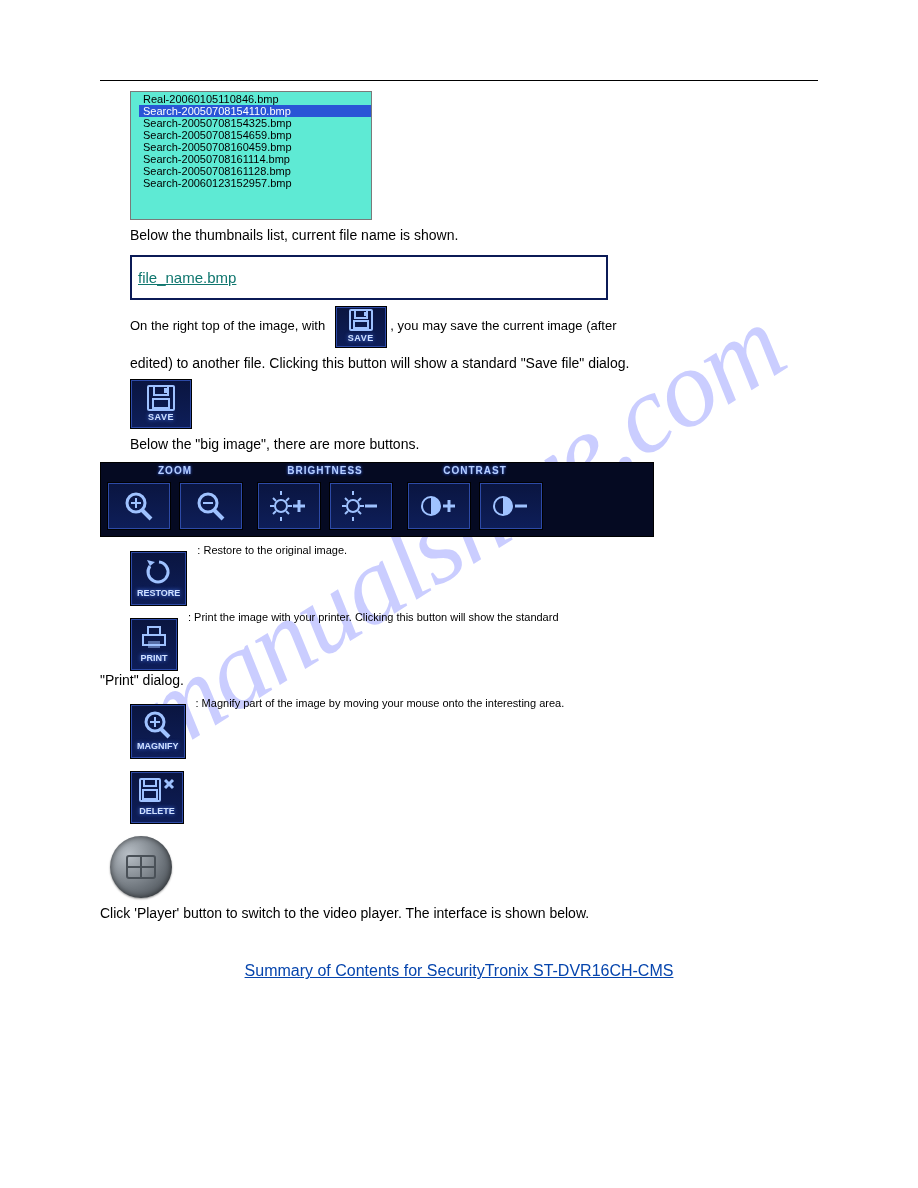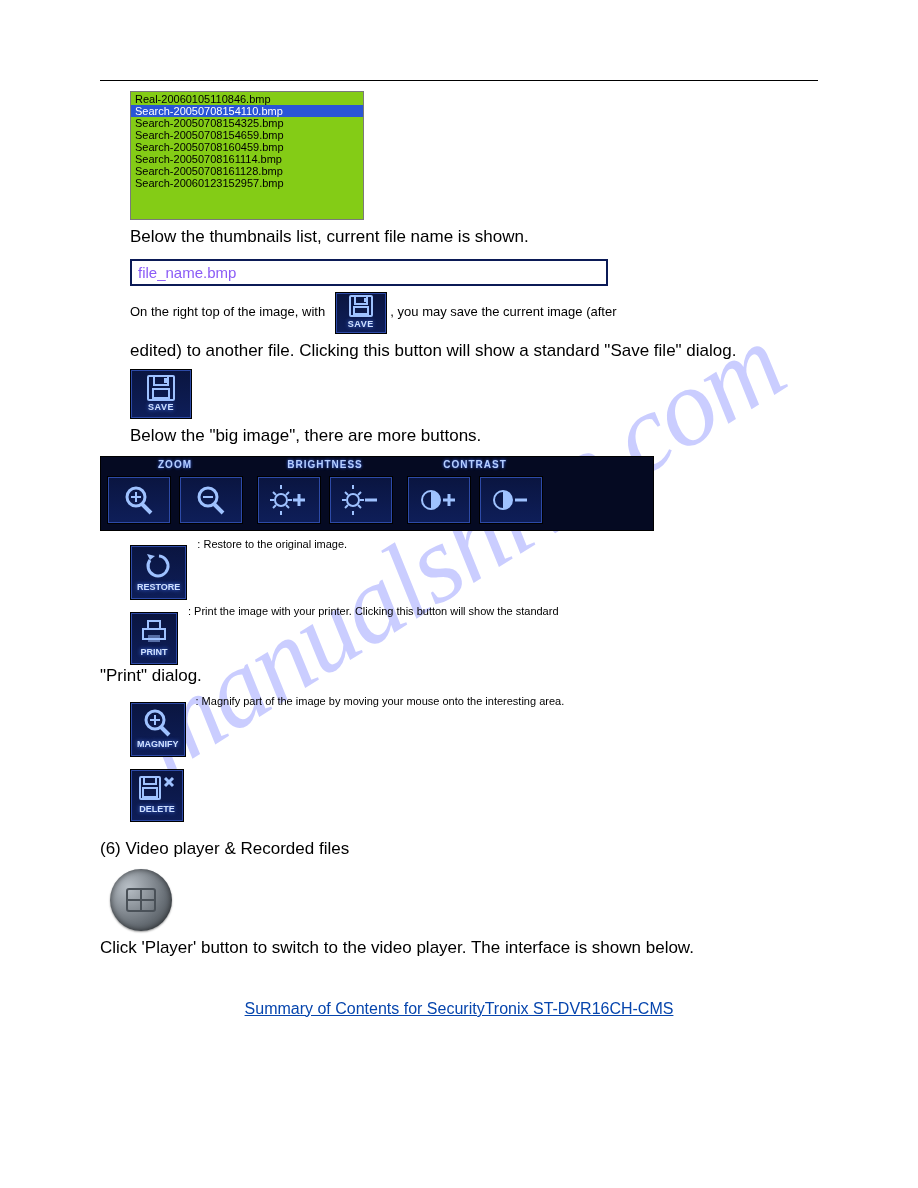--- a/index.html
+++ b/index.html
@@ -14,50 +14,51 @@
     width: 918px;
     position: relative;
     box-sizing: border-box;
   }
   .hr-top {
     border: none;
     border-top: 1px solid #000;
     margin: 80px 100px 10px 100px;
   }
   .body-text {
-    font-size: 17px;
+    font-size: 14px;
     color: #000;
     margin: 6px 100px 6px 130px;
     line-height: 1.35;
   }
   .filelist-wrap {
     margin: 8px 0 6px 130px;
     width: 232px;
     border: 1px solid #7a7a7a;
-    background: #84cc16;
+    background: #5eead4;
     font-size: 11px;
     color: #000;
-    padding: 1px 0 30px 0;
+    padding: 1px 0 30px 8px;
   }
   .filelist-item {
     padding: 0 4px;
     white-space: nowrap;
   }
   .filelist-item.selected {
     background: #2a55d6;
     color: #fff;
   }
   .name-field-wrap {
     margin: 10px 0 6px 130px;
     width: 462px;
     border: 2px solid #0b1a56;
     background: #fff;
-    padding: 3px 6px;
+    padding: 12px 6px;
     font-size: 15px;
-    color: #8b5cf6;
+    color: #0f766e;
+    text-decoration: underline;
   }
   .row {
     margin: 6px 100px 6px 130px;
     font-size: 13px;
     line-height: 1.4;
     display: block;
   }
   .save-inline {
     display: inline-block;
     vertical-align: middle;
@@ -355,21 +356,20 @@
           <rect x="3" y="3" width="20" height="22" rx="1" fill="none" stroke="#9fc2ff" stroke-width="2"></rect>
           <rect x="7" y="3" width="12" height="7" fill="none" stroke="#9fc2ff" stroke-width="2"></rect>
           <rect x="6" y="14" width="14" height="9" fill="none" stroke="#9fc2ff" stroke-width="2"></rect>
           <line x1="28" y1="4" x2="36" y2="12" stroke="#9fc2ff" stroke-width="3"></line>
           <line x1="36" y1="4" x2="28" y2="12" stroke="#9fc2ff" stroke-width="3"></line>
         </svg>
         <span class="icon-label">DELETE</span>
       </div>
     </div>
 
-    <div class="body-text" style="margin-left:100px;margin-top:12px;">(6) Video player &amp; Recorded files</div>
 
     <div class="round-btn">
       <svg width="34" height="30" viewBox="0 0 34 30">
         <rect x="3" y="4" width="28" height="22" rx="2" fill="none" stroke="#4a5158" stroke-width="2"></rect>
         <line x1="17" y1="4" x2="17" y2="26" stroke="#4a5158" stroke-width="2"></line>
         <line x1="3" y1="15" x2="31" y2="15" stroke="#4a5158" stroke-width="2"></line>
       </svg>
     </div>
     <div class="body-text" style="margin-left:100px;">Click 'Player' button to switch to the video player. The interface is shown below.</div>
 

